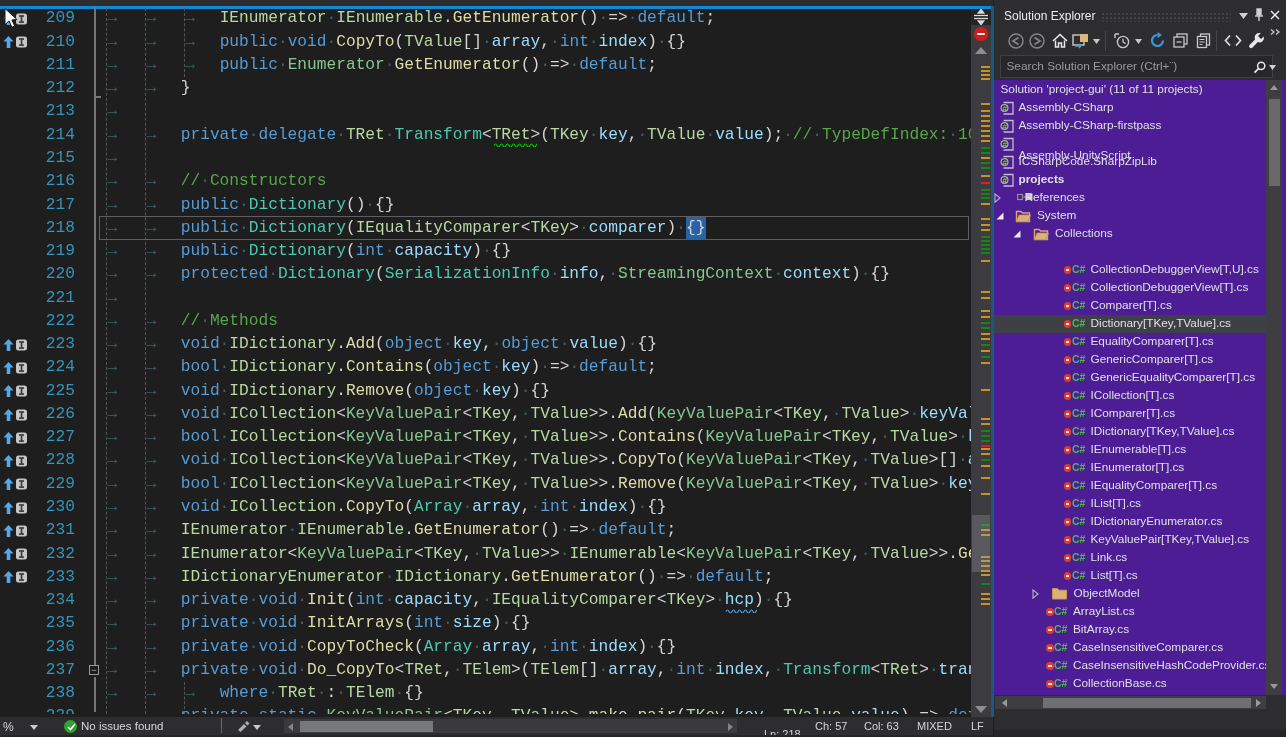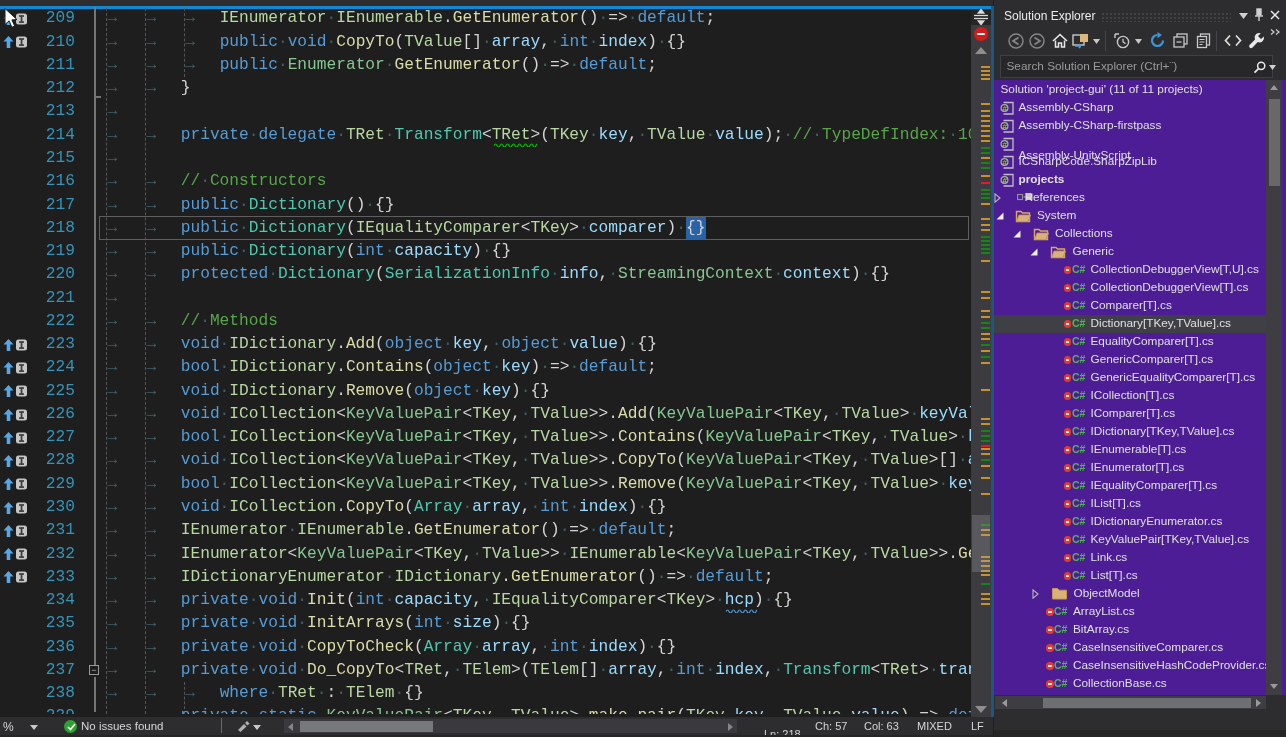--- a/index.html
+++ b/index.html
@@ -383,30 +383,20 @@
 <div style="position:absolute;left:0;top:224.5px;width:278px;height:18px;">
             <svg style="position:absolute;left:19px;top:5px" width="8" height="8" viewBox="0 0 8 8">
               <path d="M7.5 0.5 V7.5 H0.5 Z" fill="#ececec"></path>
             </svg>
             <svg style="position:absolute;left:39px;top:2px" width="16" height="14" viewBox="0 0 16 14">
               <path d="M1.5 12.5 V2.5 H6 L7.5 4 H14.5 V12.5 Z" fill="none" stroke="#d9a85c" stroke-width="1.4"></path>
               <path d="M1.5 12.5 L4 6 H15.5 L13 12.5 Z" fill="#d8b277" stroke="#c79550" stroke-width="0.8"></path>
             </svg>
             <span style="position:absolute;left:61.5px;top:1.5px;white-space:pre">Collections</span>
           </div>
-<div style="position:absolute;left:0;top:242.5px;width:278px;height:18px;">
-            <svg style="position:absolute;left:36.5px;top:5px" width="8" height="8" viewBox="0 0 8 8">
-              <path d="M7.5 0.5 V7.5 H0.5 Z" fill="#ececec"></path>
-            </svg>
-            <svg style="position:absolute;left:56.5px;top:2px" width="16" height="14" viewBox="0 0 16 14">
-              <path d="M1.5 12.5 V2.5 H6 L7.5 4 H14.5 V12.5 Z" fill="none" stroke="#d9a85c" stroke-width="1.4"></path>
-              <path d="M1.5 12.5 L4 6 H15.5 L13 12.5 Z" fill="#d8b277" stroke="#c79550" stroke-width="0.8"></path>
-            </svg>
-            <span style="position:absolute;left:79px;top:1.5px;white-space:pre">Generic</span>
-          </div>
 <div style="position:absolute;left:0;top:260.5px;width:278px;height:18px;">
             <div style="position:absolute;left:70px;top:5.5px;width:7.5px;height:7.5px;border-radius:50%;background:#e5392e"></div>
             <div style="position:absolute;left:72px;top:8.6px;width:3.8px;height:1.5px;background:#f2e9e8"></div>
             <span style="position:absolute;left:78.5px;top:2.5px;font:bold 10.5px 'Liberation Sans';color:#51b556">C#</span>
             <span style="position:absolute;left:97px;top:1.5px;white-space:pre">CollectionDebuggerView[T,U].cs</span>
           </div>
 <div style="position:absolute;left:0;top:278.5px;width:278px;height:18px;">
             <div style="position:absolute;left:70px;top:5.5px;width:7.5px;height:7.5px;border-radius:50%;background:#e5392e"></div>
             <div style="position:absolute;left:72px;top:8.6px;width:3.8px;height:1.5px;background:#f2e9e8"></div>
             <span style="position:absolute;left:78.5px;top:2.5px;font:bold 10.5px 'Liberation Sans';color:#51b556">C#</span>

